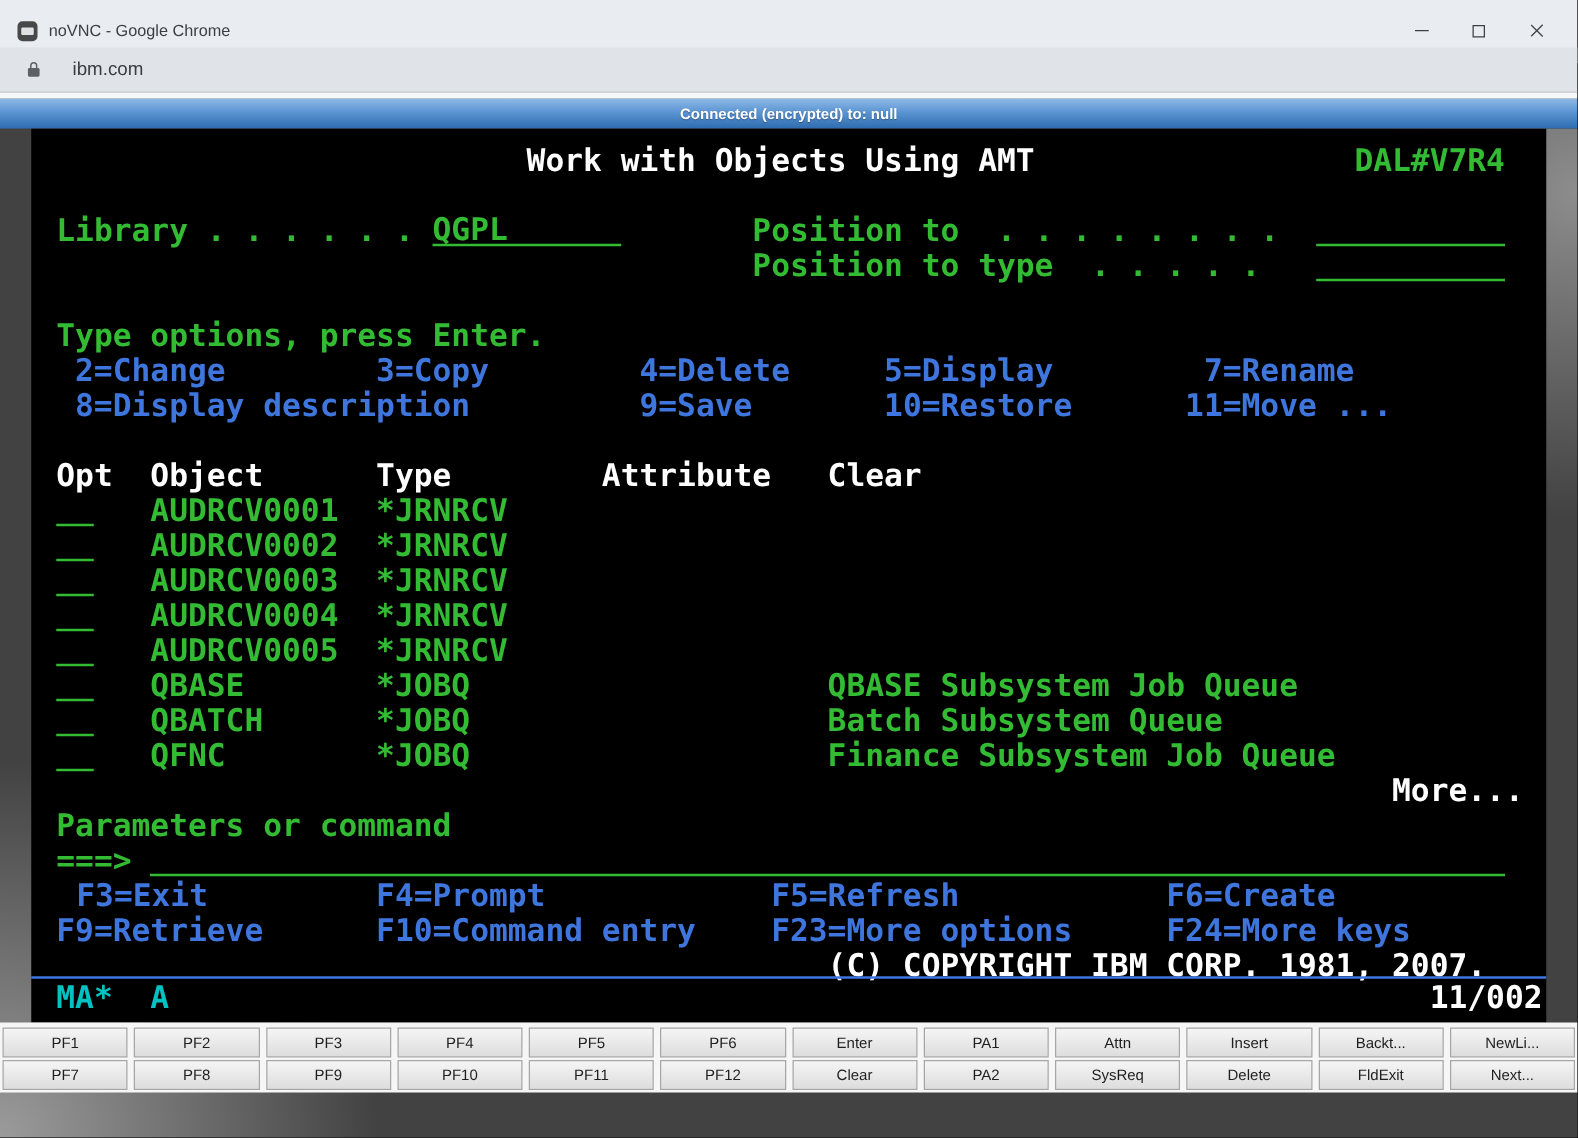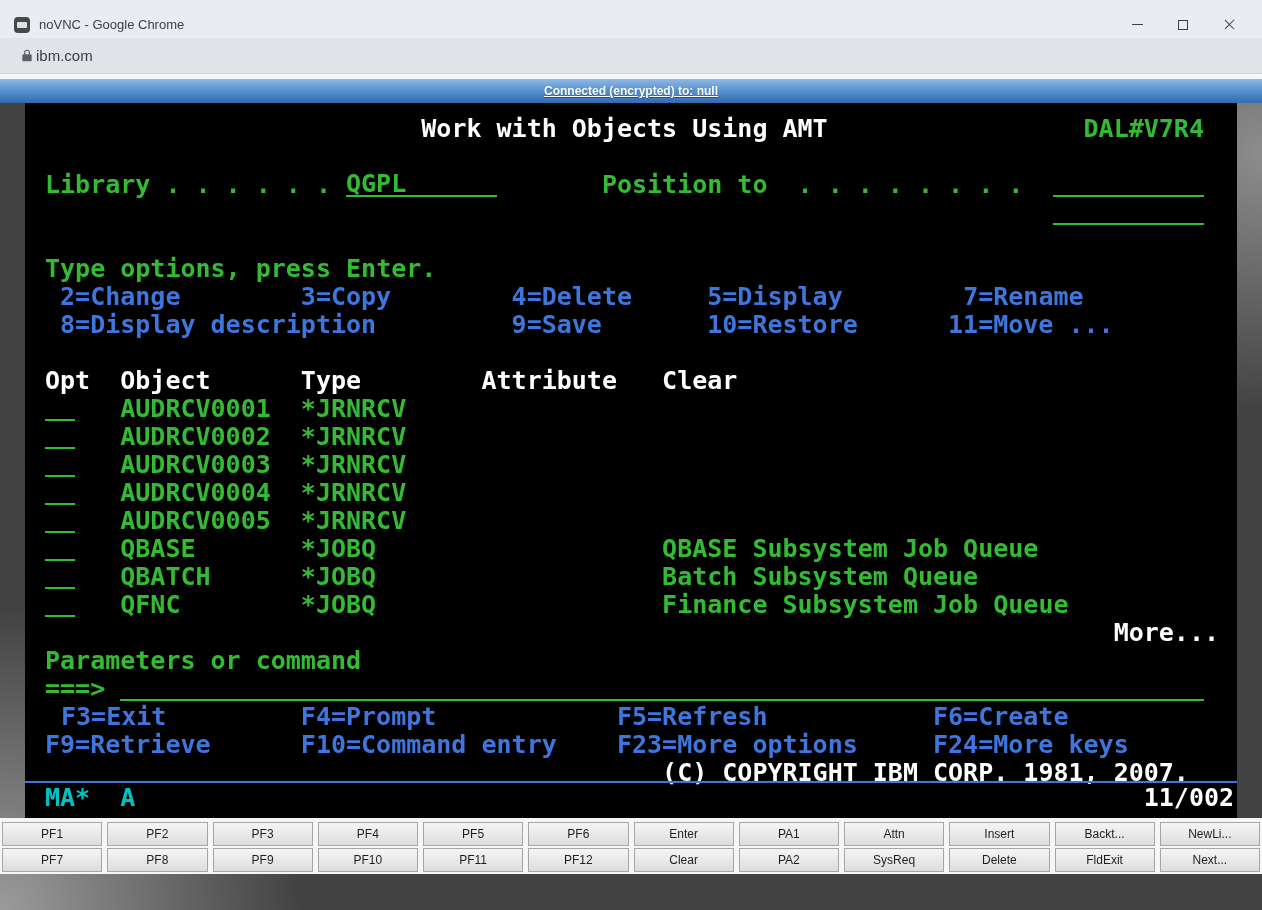--- a/index.html
+++ b/index.html
@@ -17,29 +17,29 @@
   .wcontrols { margin-left:auto; display:flex; height:100%; }
   .wbtn { width:46px; height:100%; display:flex; align-items:center; justify-content:center; }
   .ic-min { width:11px; height:1px; background:#3c4043; }
   .ic-max { width:10px; height:10px; border:1px solid #3c4043; }
   .ic-close { position:relative; width:13px; height:13px; }
   .ic-close::before, .ic-close::after { content:""; position:absolute; left:6px; top:0; width:1.4px; height:13px; background:#3c4043; }
   .ic-close::before { transform:rotate(45deg); }
   .ic-close::after { transform:rotate(-45deg); }
 
   .addressbar { position:absolute; left:0; top:38px; width:100%; height:36px; background:#e0e4e8;
-                border-bottom:1px solid #cdd1d6; display:flex; align-items:center; padding:0 20px; gap:2px; }
+                border-bottom:1px solid #cdd1d6; display:flex; align-items:center; padding:0 20px; gap:24px; }
   .url { font-size:15px; color:#383d42; }
 
   .gapstrip { position:absolute; left:0; top:74px; width:100%; height:5px; background:#f4f6f7; }
 
   .vncbar { position:absolute; left:0; top:79px; width:100%; height:24px;
             background:linear-gradient(to bottom,#8fb9e6 0%,#5a94d2 45%,#2e6cb0 100%);
             display:flex; align-items:center; justify-content:center; }
-  .vnctext { color:#fff; font-weight:bold; font-size:12px; text-shadow:0 1px 1px rgba(0,0,0,.35);text-decoration:underline; }
+  .vnctext { color:#fff; font-weight:bold; font-size:12px; text-shadow:0 1px 1px rgba(0,0,0,.35); }
 
   
   .desktop { position:absolute; left:0; top:103px; width:1262px; height:807px;
              background:
                radial-gradient(circle 420px at 1262px 50px, #8d8d8d 0%, rgba(100,100,100,0) 62%),
                radial-gradient(circle 520px at 0px 807px, #9b9b9b 0%, rgba(100,100,100,0) 58%),
                #424242; }
 
   
   .term { position:absolute; left:25px; top:0; width:1212px; height:715px; background:#000;
@@ -104,20 +104,21 @@
       </div>
 
       <div class="tline" style="top:68px">
         <span class="at g" style="left:0ch">Library . . . . . .</span>
         <span class="at fld g" style="left:20ch;width:10ch">QGPL</span>
         <span class="at g" style="left:37ch">Position to  . . . . . . . .</span>
         <span class="at fld g" style="left:67ch;width:10ch"></span>
       </div>
 
       <div class="tline" style="top:96px">
+        <span class="at g" style="left:37ch">Position to type  . . . . .</span>
         <span class="at fld g" style="left:67ch;width:10ch"></span>
       </div>
 
       <div class="tline" style="top:152px">
         <span class="at g" style="left:0ch">Type options, press Enter.</span>
       </div>
 
       <div class="tline" id="optline1" style="top:180px"><span class="at b" style="left: 1ch;">2=Change</span><span class="at b" style="left: 17ch;">3=Copy</span><span class="at b" style="left: 31ch;">4=Delete</span><span class="at b" style="left: 44ch;">5=Display</span><span class="at b" style="left: 61ch;">7=Rename</span></div>
       <div class="tline" id="optline2" style="top:208px"><span class="at b" style="left: 1ch;">8=Display description</span><span class="at b" style="left: 31ch;">9=Save</span><span class="at b" style="left: 44ch;">10=Restore</span><span class="at b" style="left: 60ch;">11=Move ...</span></div>
 

